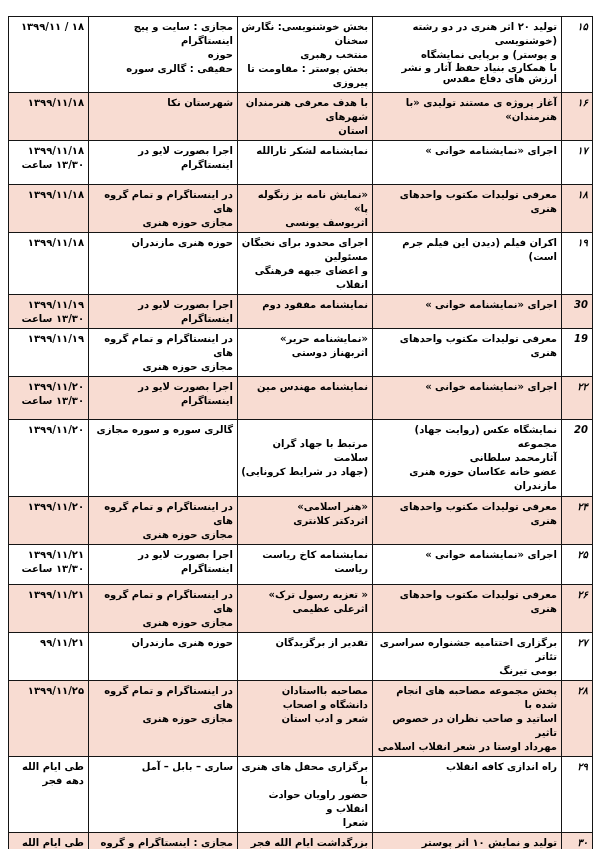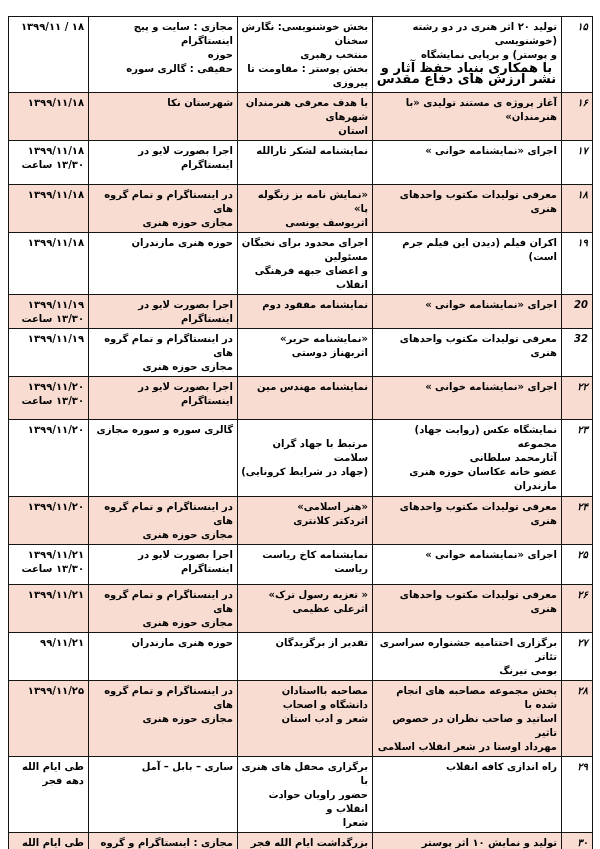--- a/index.html
+++ b/index.html
@@ -31,24 +31,23 @@
     font-size:10px;
     line-height:14px;
     padding:3px 4px 2px 3px;
     white-space:pre-line;
     overflow:hidden;
   }
   tr.hl td{ background:var(--hl,#f8dcd2); }
   td.c-num{ text-align:center; padding:3px 1px 2px 1px;font-style:italic; }
   td.c-act{ padding-right:6px; }
   .note{
-    font-size:13px;
+    font-size:10px;
     line-height:11px;
     white-space:pre-line;
-    text-align:center;
   }
 </style>
 </head>
 <body style="background: rgb(255, 255, 255);">
 
 <div class="sheet">
   <table class="schedule" dir="rtl" style="border-color: rgb(21, 21, 21);">
     <colgroup>
       <col style="width:31px">
       <col style="width:189px">
@@ -96,46 +95,46 @@
         </tr>
         <tr style="height: 45px;">
           <td class="c-num">۱۹</td>
           <td class="c-act"><span>اکران فیلم (دیدن این فیلم جرم است)</span></td>
           <td class="c-det">اجرای محدود برای نخبگان مسئولین
 و اعضای جبهه فرهنگی انقلاب</td>
           <td class="c-loc">حوزه هنری مازندران</td>
           <td class="c-date">۱۳۹۹/۱۱/۱۸</td>
         </tr>
         <tr class="hl" style="height: 33px;">
-          <td class="c-num">20</td>
+          <td class="c-num">30</td>
           <td class="c-act"><span>اجرای «نمایشنامه خوانی »</span></td>
           <td class="c-det">نمایشنامه مفقود دوم</td>
           <td class="c-loc">اجرا بصورت لایو در اینستاگرام</td>
           <td class="c-date">۱۳۹۹/۱۱/۱۹
 ۱۳/۳۰ ساعت</td>
         </tr>
         <tr style="height: 37px;">
-          <td class="c-num">32</td>
+          <td class="c-num">19</td>
           <td class="c-act"><span>معرفی تولیدات مکتوب واحدهای هنری</span></td>
           <td class="c-det">«نمایشنامه حریر»
 اثربهناز دوستی</td>
           <td class="c-loc">در اینستاگرام و تمام گروه های
 مجازی حوزه هنری</td>
           <td class="c-date">۱۳۹۹/۱۱/۱۹</td>
         </tr>
         <tr class="hl" style="height: 43px;">
           <td class="c-num">۲۲</td>
           <td class="c-act"><span>اجرای «نمایشنامه خوانی »</span></td>
           <td class="c-det">نمایشنامه مهندس مین</td>
           <td class="c-loc">اجرا بصورت لایو در اینستاگرام</td>
           <td class="c-date">۱۳۹۹/۱۱/۲۰
 ۱۳/۳۰ ساعت</td>
         </tr>
         <tr style="height: 77px;">
-          <td class="c-num">۲۳</td>
+          <td class="c-num">20</td>
           <td class="c-act"><span>نمایشگاه عکس (روایت جهاد) مجموعه
 آثارمحمد سلطانی
 عضو خانه عکاسان حوزه هنری مازندران</span></td>
           <td class="c-det">
 مرتبط با جهاد گران سلامت
 (جهاد در شرایط کرونایی)</td>
           <td class="c-loc">گالری سوره و سوره مجازی</td>
           <td class="c-date">۱۳۹۹/۱۱/۲۰</td>
         </tr>
         <tr class="hl" style="height: 40px;">

